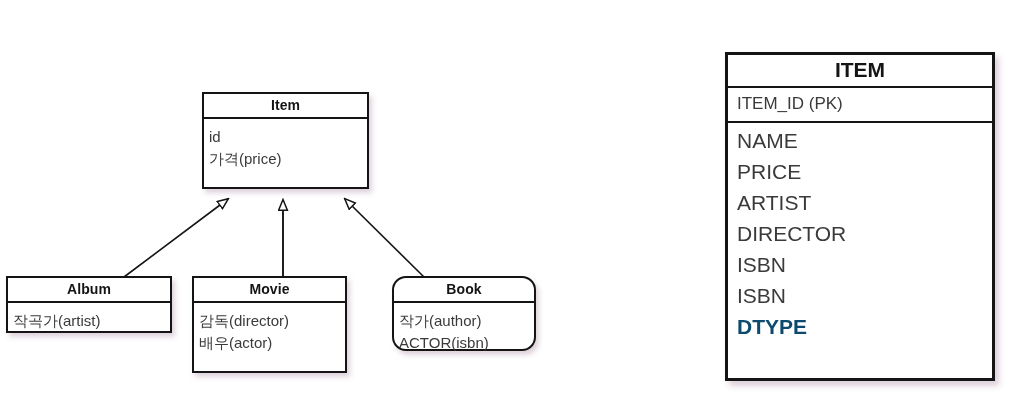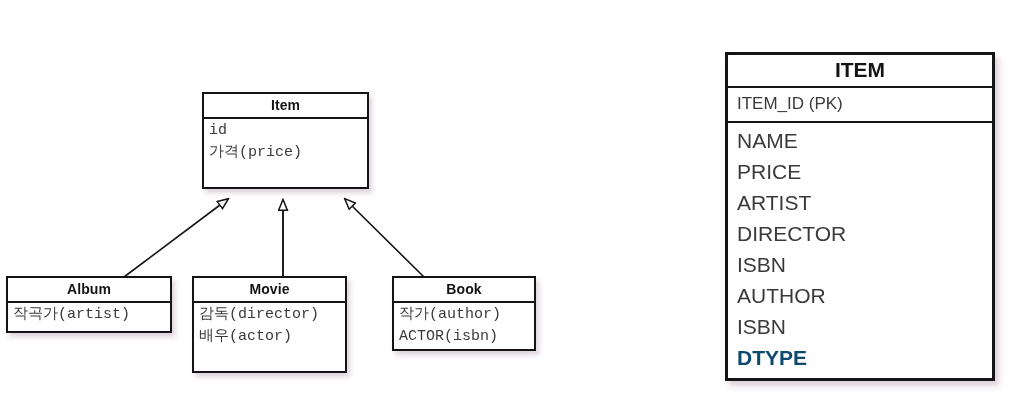--- a/index.html
+++ b/index.html
@@ -29,34 +29,33 @@
     text-align: center;
     font-weight: bold;
     color: #141414;
     font-size: 14px;
     line-height: 22px;
     height: 23px;
     border-bottom: 2px solid #141414;
     letter-spacing: 0.1px;
   }
   .uml-attrs {
-    padding: 1px 0 2px 5px;
-    font-family: Liberation Mono, monospace;
+    padding: 7px 0 2px 5px;
   }
   .uml-attr {
     font-size: 15px;
     line-height: 22px;
     color: #3a3a3a;
     white-space: nowrap;
   }
 
   #box-item   { left: 202px; top: 92px;  width: 167px; height: 97px; }
   #box-album  { left: 6px;  top: 276px; width: 166px; height: 57px; }
   #box-movie  { left: 192px; top: 276px; width: 155px; height: 97px; }
-  #box-book   { left: 392px; top: 276px; width: 144px; height: 75px; }
+  #box-book   { left: 392px; top: 276px; width: 144px; height: 75px; border-radius: 14px; }
 
   
   #uml-links {
     position: absolute;
     left: 0; top: 0;
     width: 560px;
     height: 402px;
     overflow: visible;
   }
 
@@ -154,17 +153,16 @@
 
 <div id="item-table">
   <div class="tbl-title">ITEM</div>
   <div class="tbl-pk">ITEM_ID (PK)</div>
   <div class="tbl-cols">
     <div class="tbl-col">NAME</div>
     <div class="tbl-col">PRICE</div>
     <div class="tbl-col">ARTIST</div>
     <div class="tbl-col">DIRECTOR</div>
     <div class="tbl-col">ISBN</div>
-    <div class="tbl-col">AUTHOR</div>
     <div class="tbl-col">ISBN</div>
     <div class="tbl-col bold">DTYPE</div>
   </div>
 </div>
 
 </body></html>

